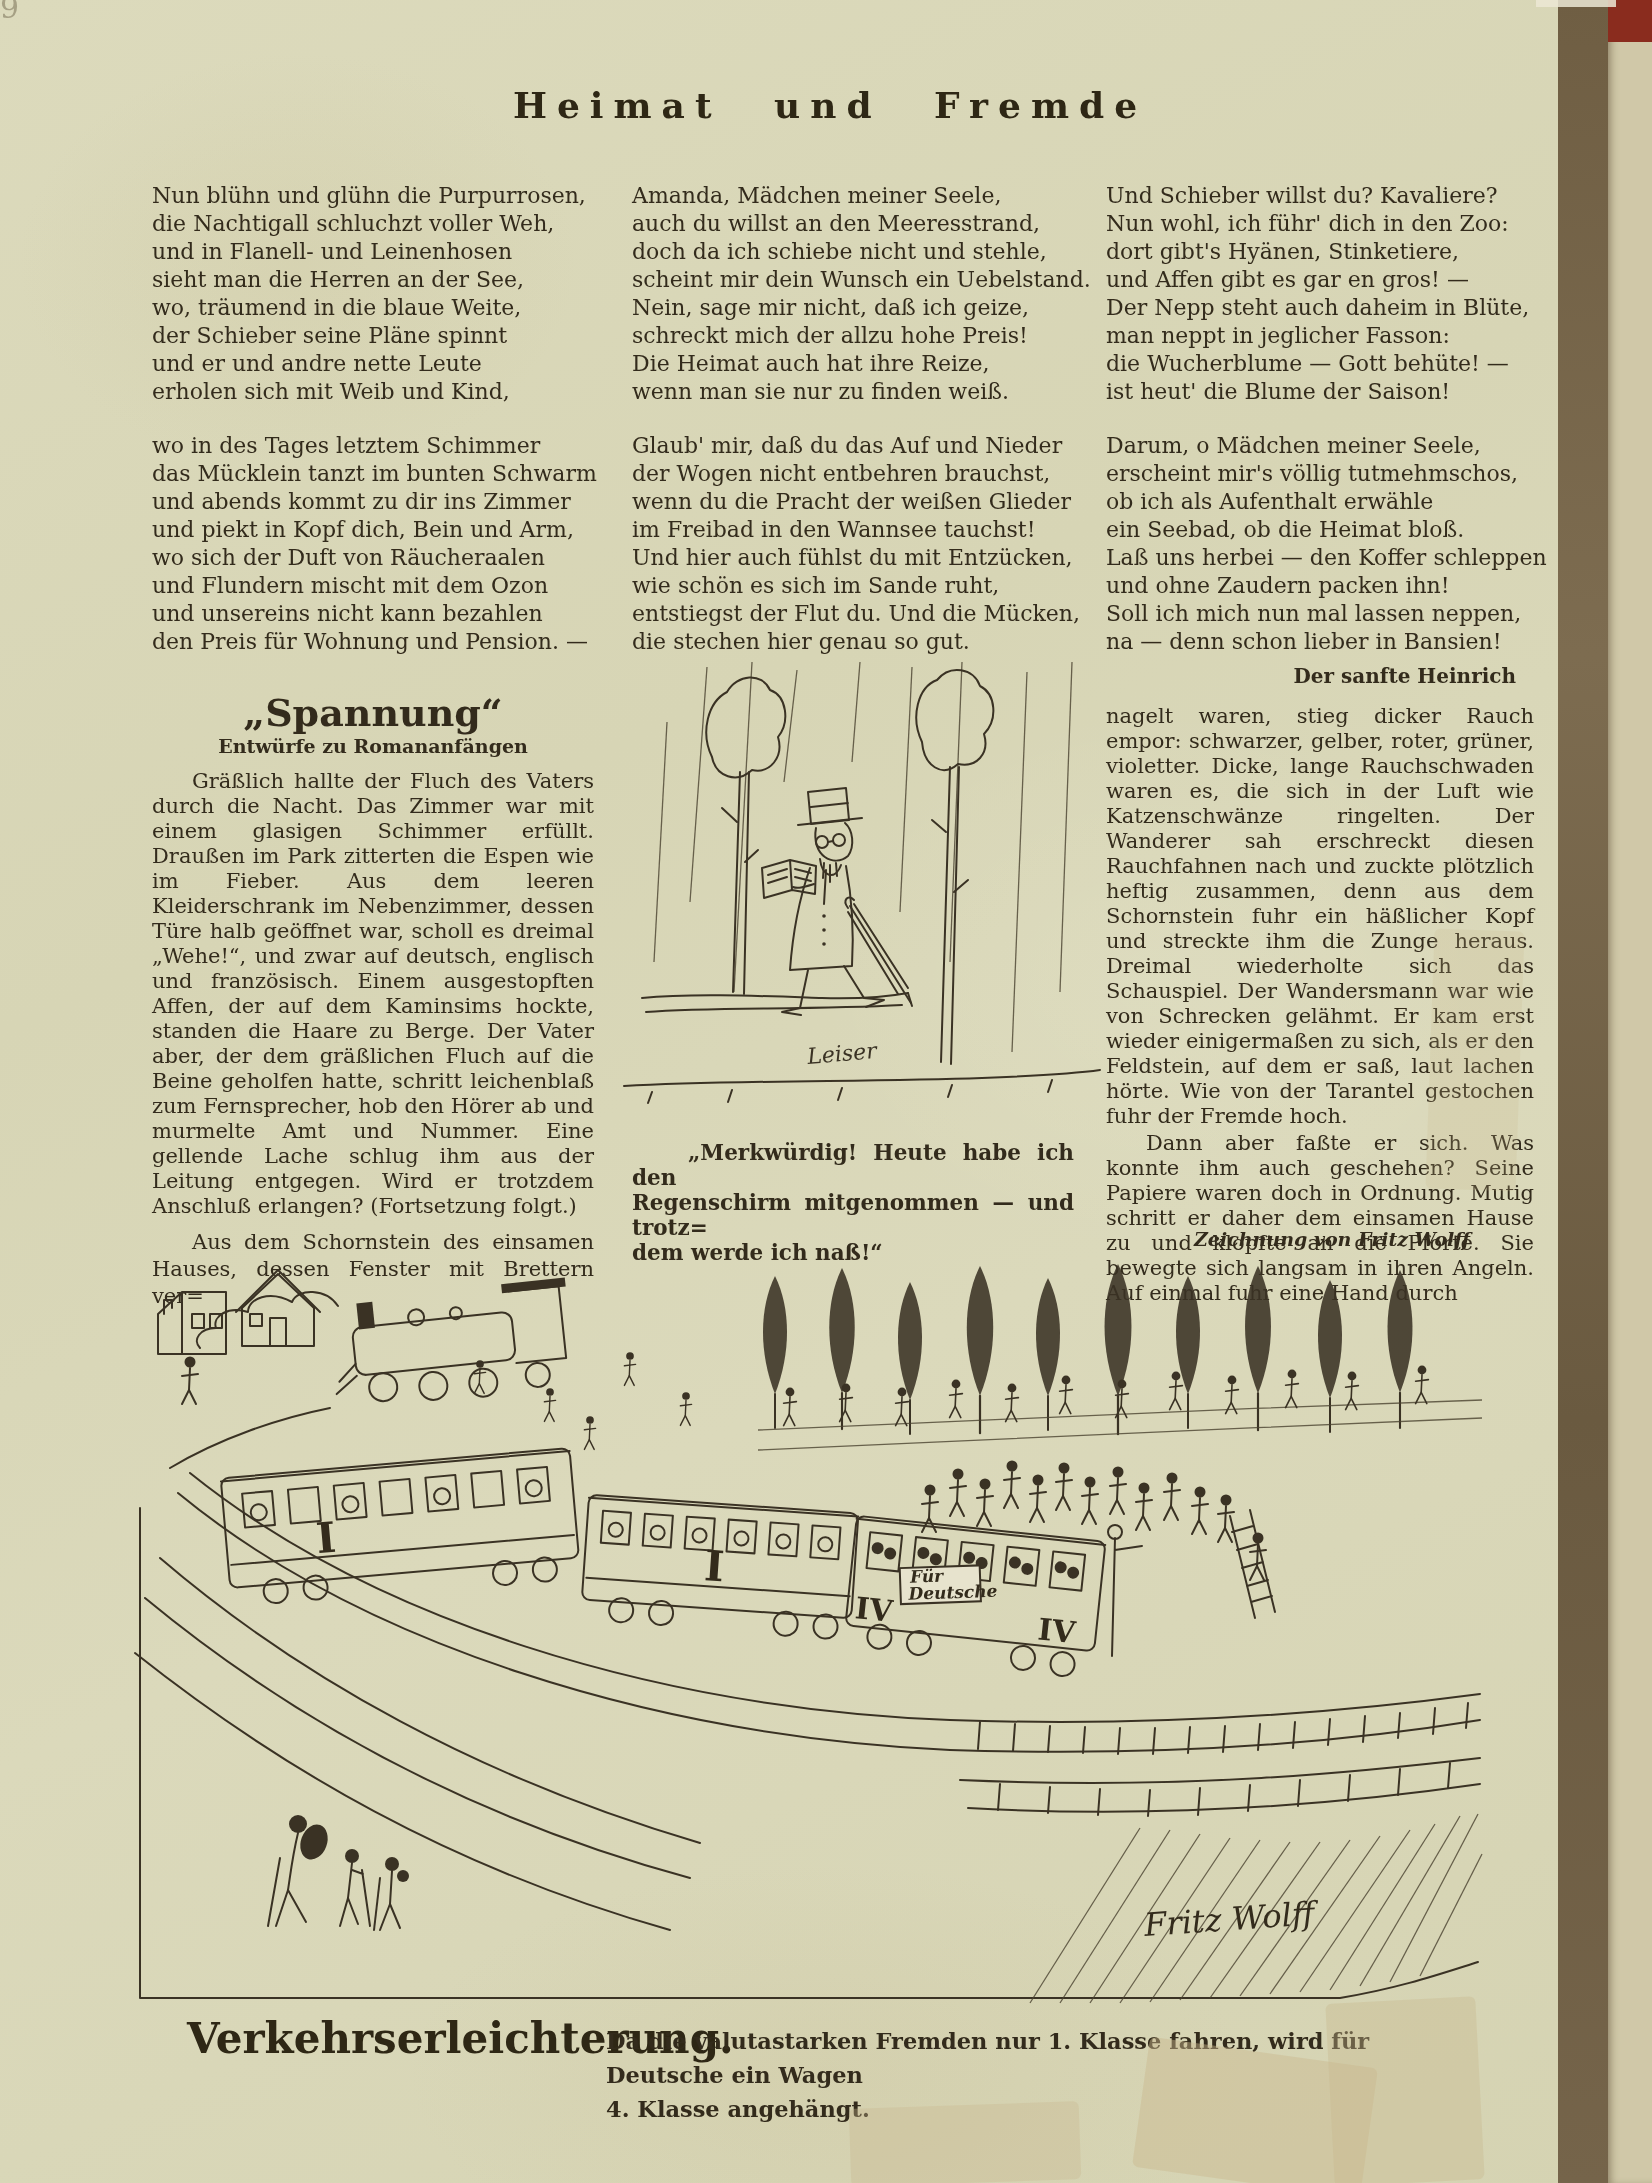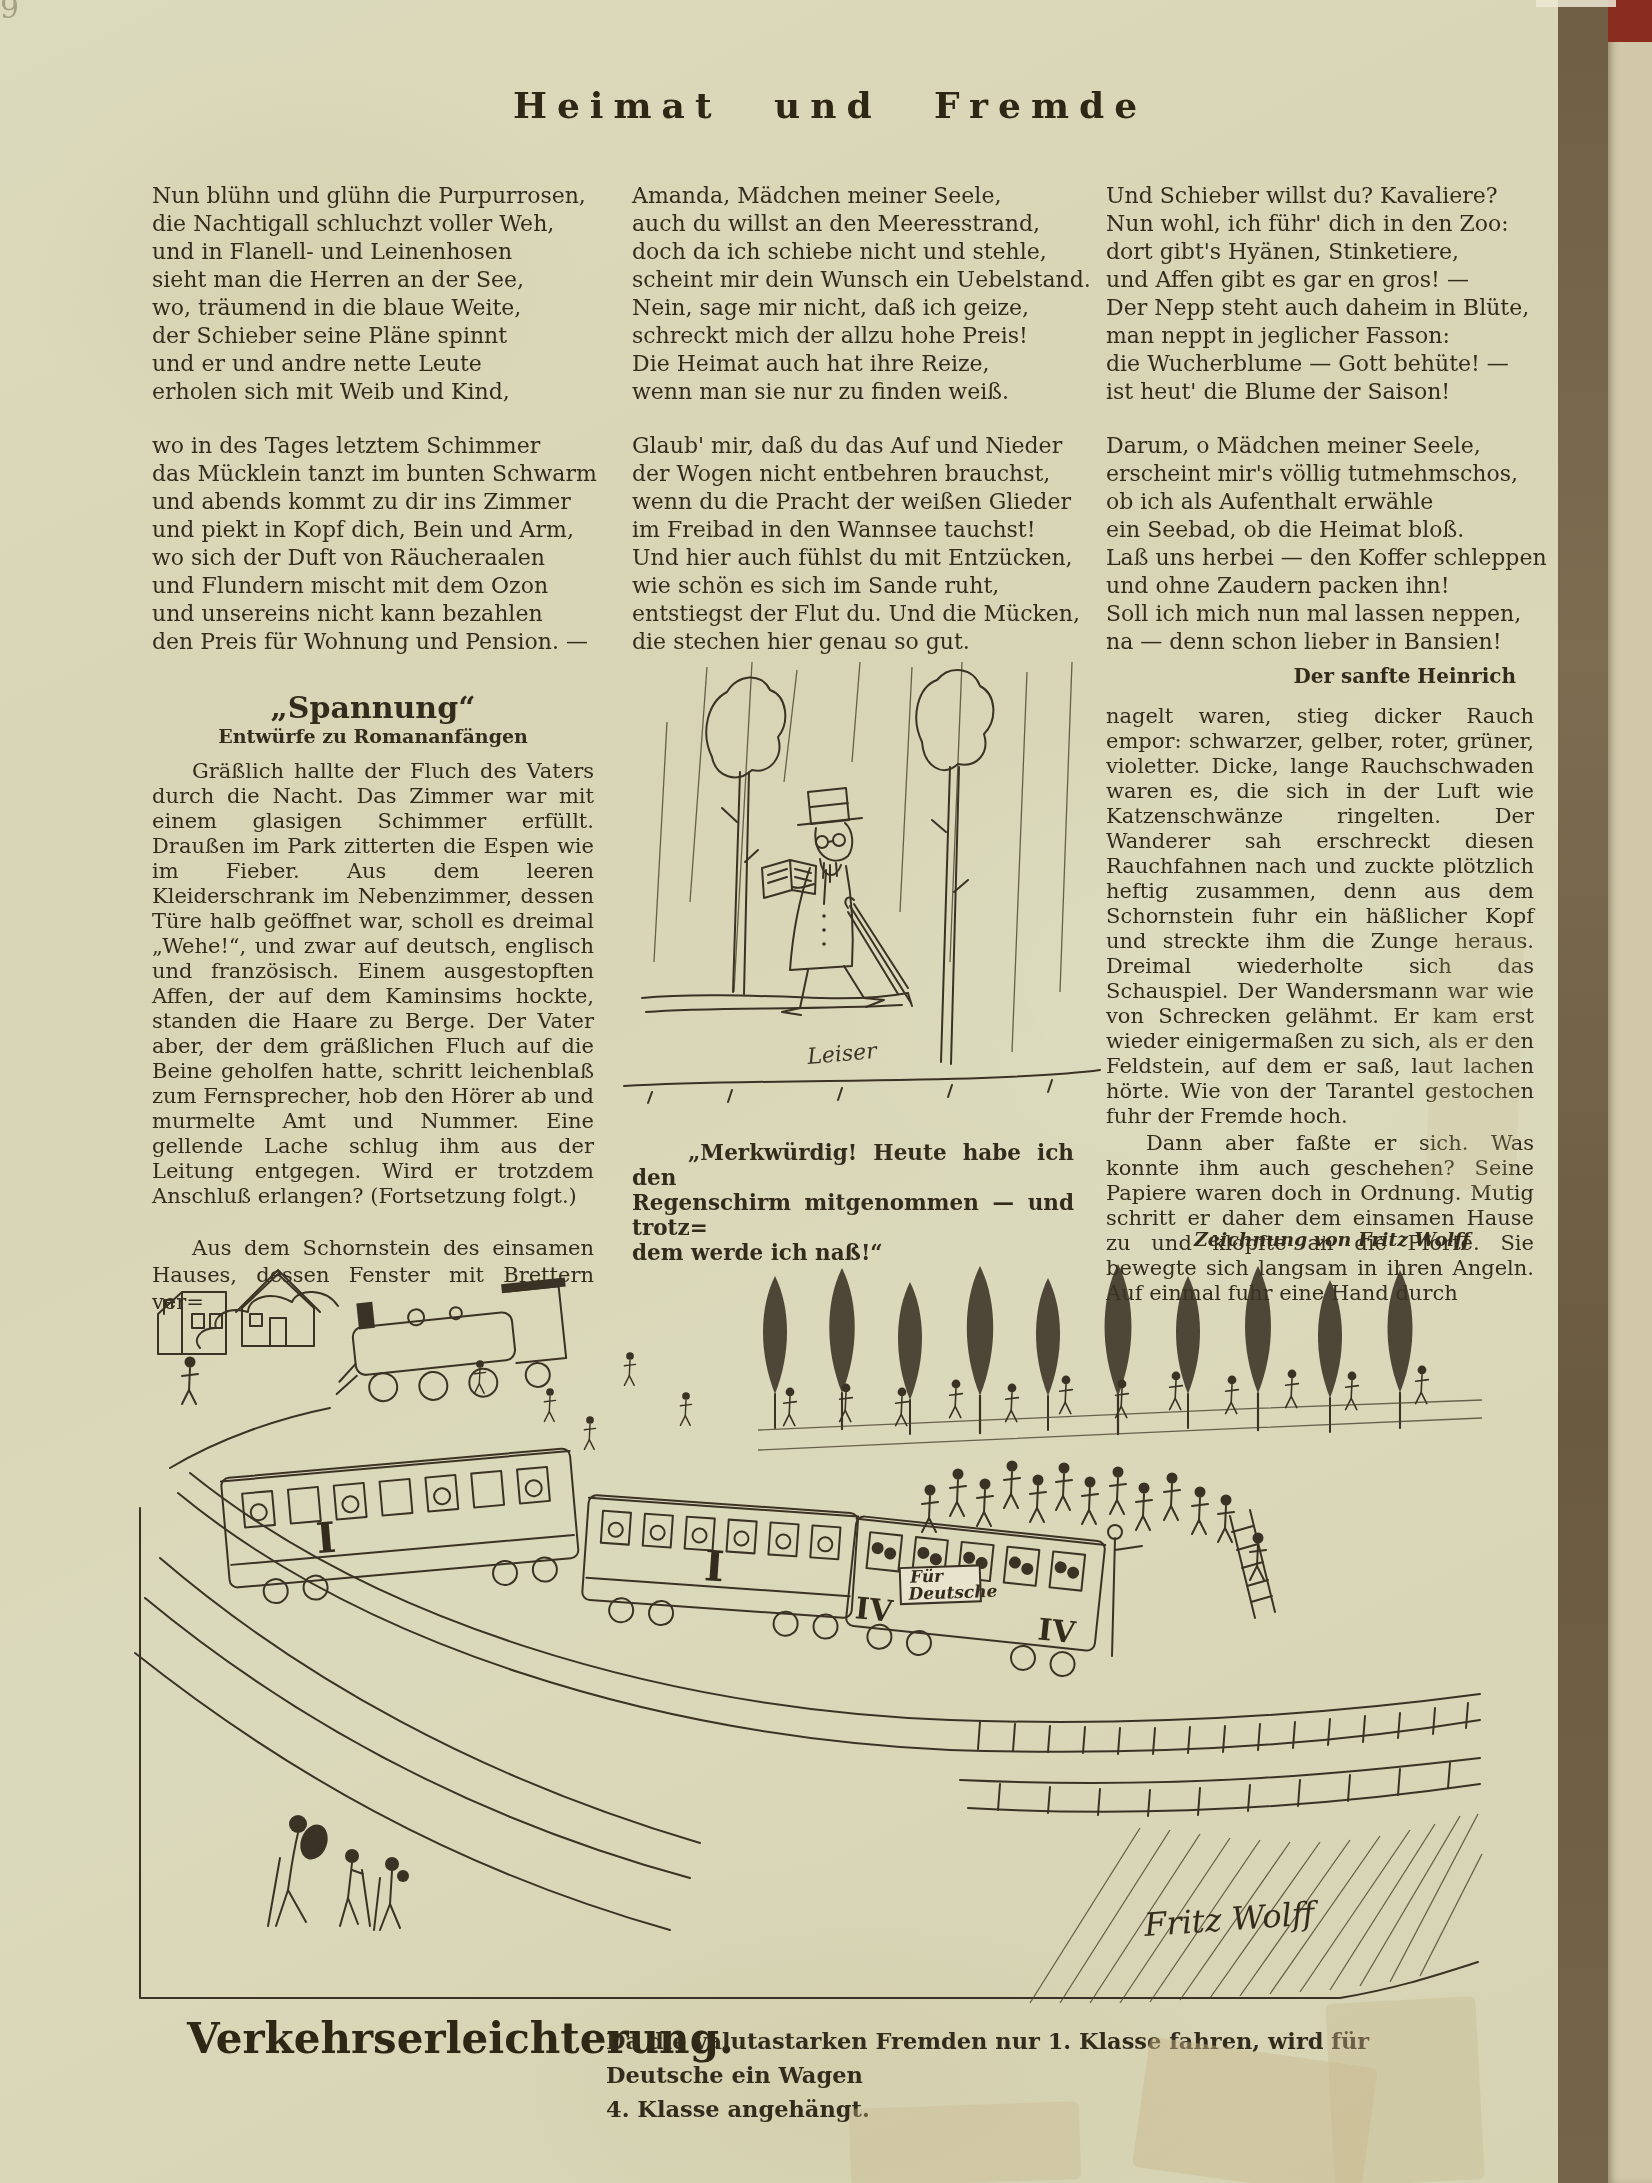--- a/index.html
+++ b/index.html
@@ -24,21 +24,21 @@
   }
   
   .col{position:absolute; top:182px;}
   .col1{left:152px; width:442px;}
   .col2{left:632px; width:440px;}
   .col3{left:1106px; width:428px;}
   .stanza{margin-bottom:26px;}
   .poem-line{font-size:22px; line-height:28px; white-space:nowrap;}
   .prose{font-size:21px; line-height:25px; text-align:justify;}
   .indent{text-indent:40px;}
-  .sec-title{margin-top:34px; text-align:center; font-size:30px; font-weight:bold;}
+  .sec-title{margin-top:34px; text-align:center; font-size:38px; font-weight:bold;}
   .sec-sub{text-align:center; font-size:19px; font-weight:bold; margin-bottom:12px;}
   .frag-line{font-size:21px; line-height:27px; text-align:justify; text-align-last:justify;}
   .frag-line.first{text-indent:40px;}
   .signoff{text-align:right; font-size:20px; font-weight:bold; padding-right:18px; margin:4px 0 16px 0;}
   .credit{left:1050px; top:1228px; width:420px; text-align:right; font-size:19px; font-weight:bold; font-style:italic;}
   
   .mid-caption{left:632px; top:1140px; width:442px; font-weight:bold; font-size:21.5px; line-height:25px;}
   .cap-line{text-align:justify; text-align-last:justify;}
   .cap-line.first{text-indent:56px;}
   .cap-line.last{text-align-last:left;}
@@ -95,21 +95,21 @@
         <div class="poem-line">und abends kommt zu dir ins Zimmer</div>
         <div class="poem-line">und piekt in Kopf dich, Bein und Arm,</div>
         <div class="poem-line">wo sich der Duft von Räucheraalen</div>
         <div class="poem-line">und Flundern mischt mit dem Ozon</div>
         <div class="poem-line">und unsereins nicht kann bezahlen</div>
         <div class="poem-line">den Preis für Wohnung und Pension. —</div>
       </div>
     <div class="sec-title">„Spannung“</div>
     <div class="sec-sub">Entwürfe zu Romananfängen</div>
     <div class="prose indent">Gräßlich hallte der Fluch des Vaters durch die Nacht. Das Zimmer war mit einem glasigen Schimmer erfüllt. Draußen im Park zitterten die Espen wie im Fieber. Aus dem leeren Kleiderschrank im Nebenzimmer, dessen Türe halb geöffnet war, scholl es dreimal „Wehe!“, und zwar auf deutsch, englisch und französisch. Einem ausgestopften Affen, der auf dem Kaminsims hockte, standen die Haare zu Berge. Der Vater aber, der dem gräßlichen Fluch auf die Beine geholfen hatte, schritt leichenblaß zum Fernsprecher, hob den Hörer ab und murmelte Amt und Nummer. Eine gellende Lache schlug ihm aus der Leitung entgegen. Wird er trotzdem Anschluß erlangen? (Fortsetzung folgt.)</div>
-    <div style="margin-top:26px;">
+    <div style="margin-top:10px;">
       <div class="frag-line first">Aus dem Schornstein des einsamen</div>
       <div class="frag-line">Hauses, dessen Fenster mit Brettern ver=</div>
     </div>
   </div>
 
   <div class="col col2">
     <div class="stanza">
         <div class="poem-line">Amanda, Mädchen meiner Seele,</div>
         <div class="poem-line">auch du willst an den Meeresstrand,</div>
         <div class="poem-line">doch da ich schiebe nicht und stehle,</div>

